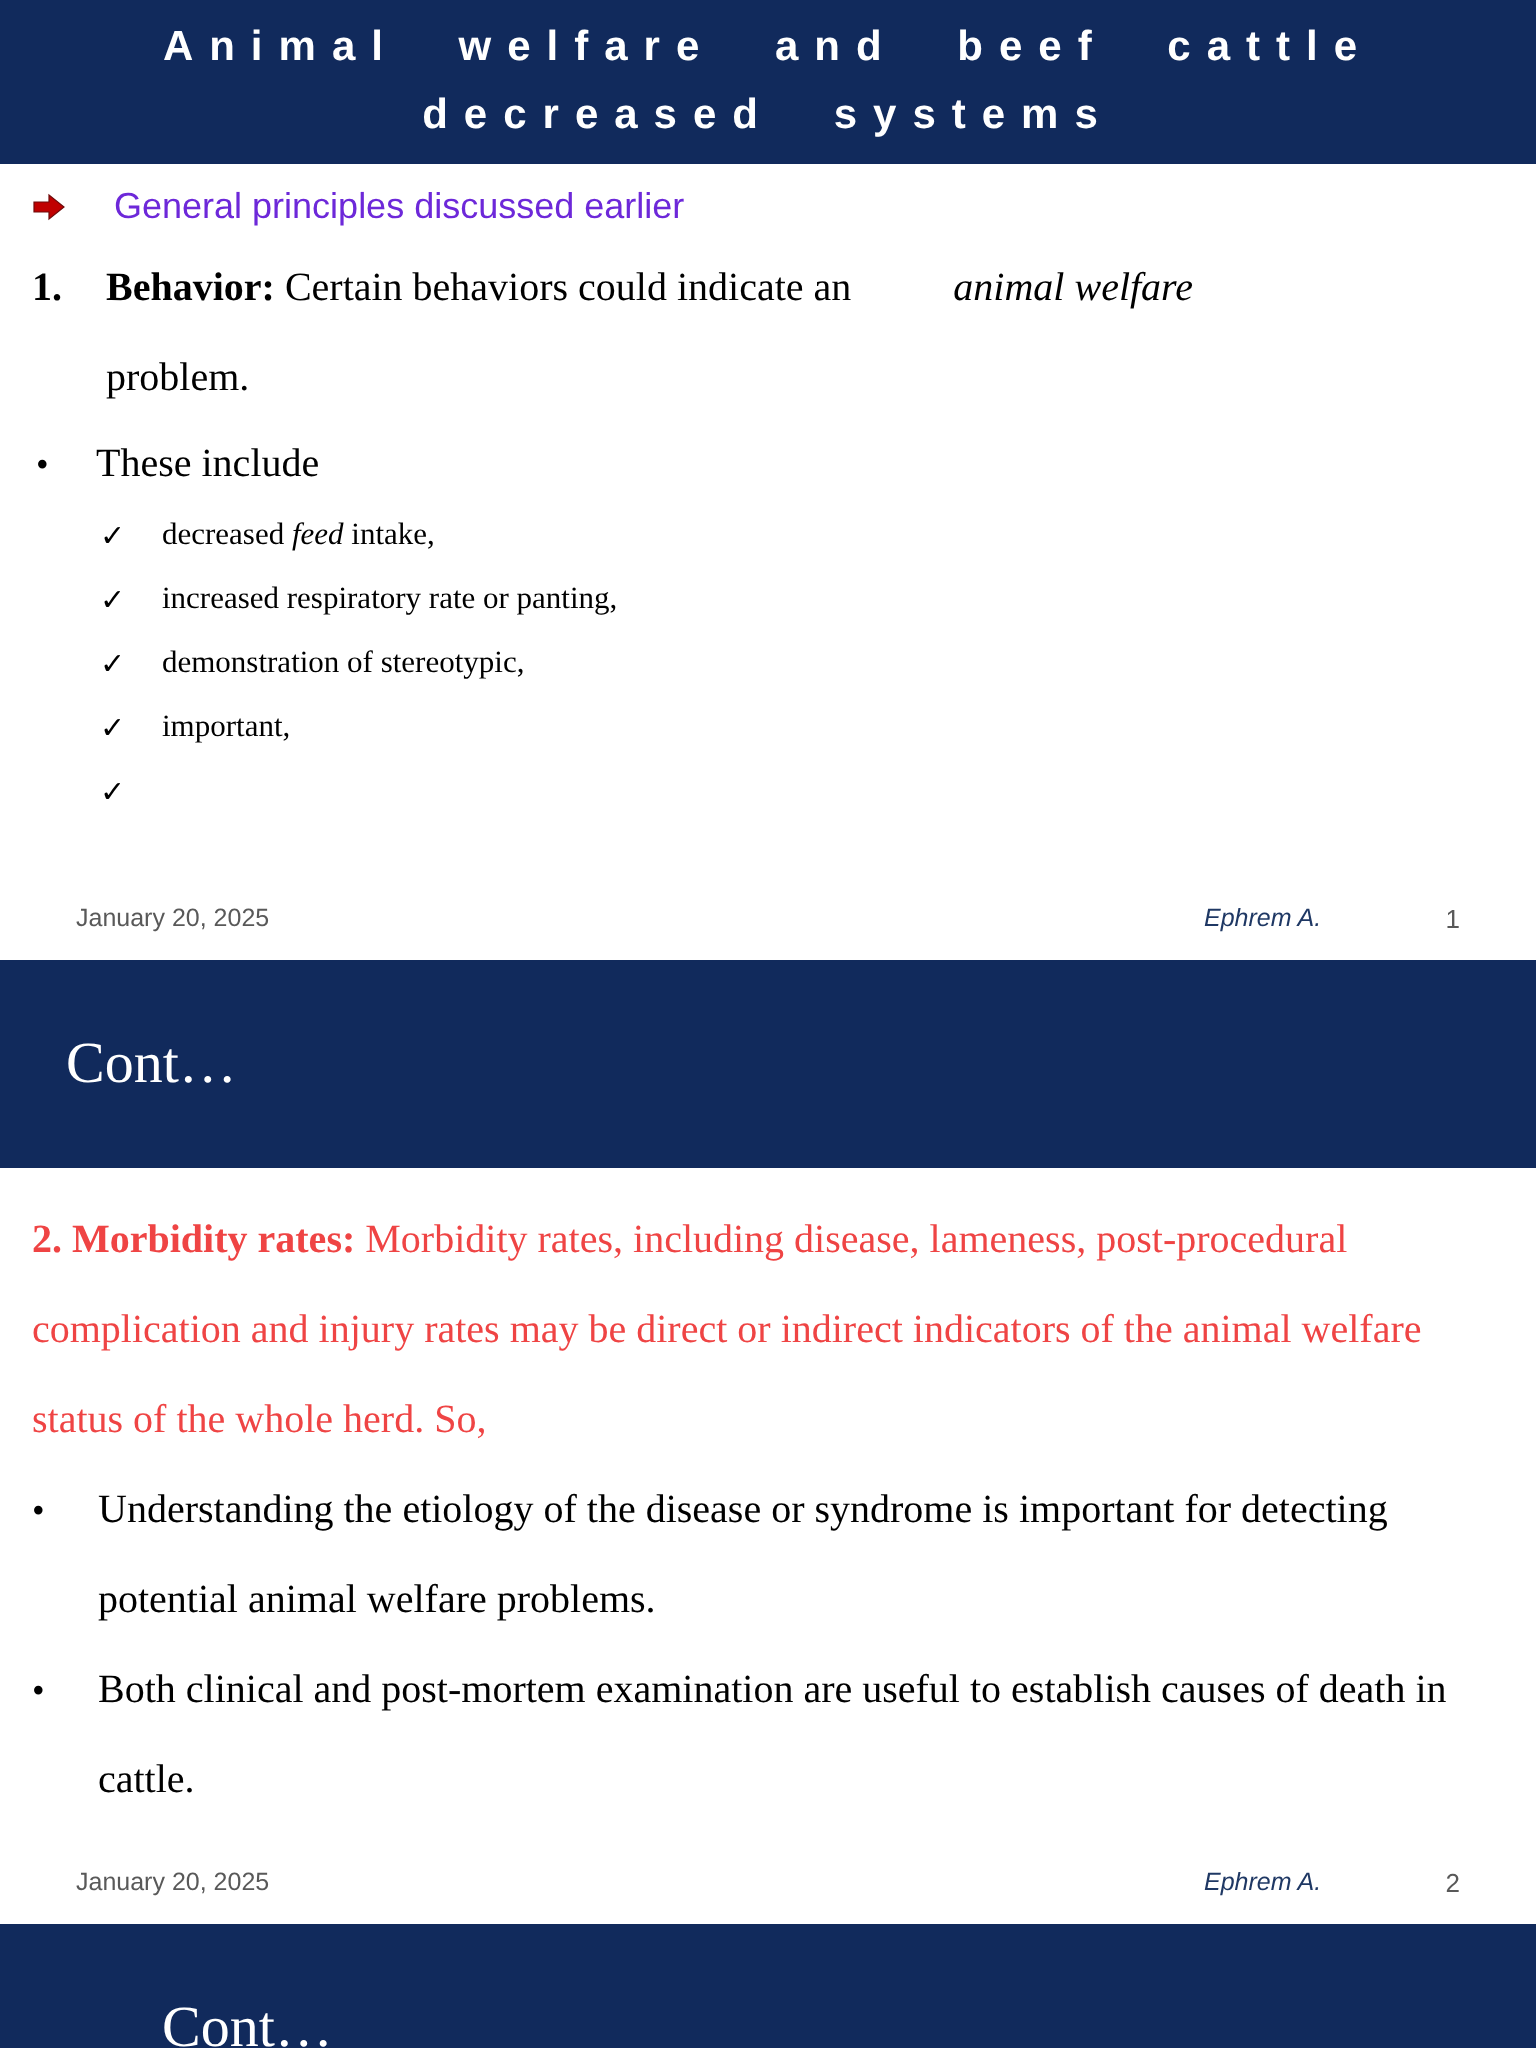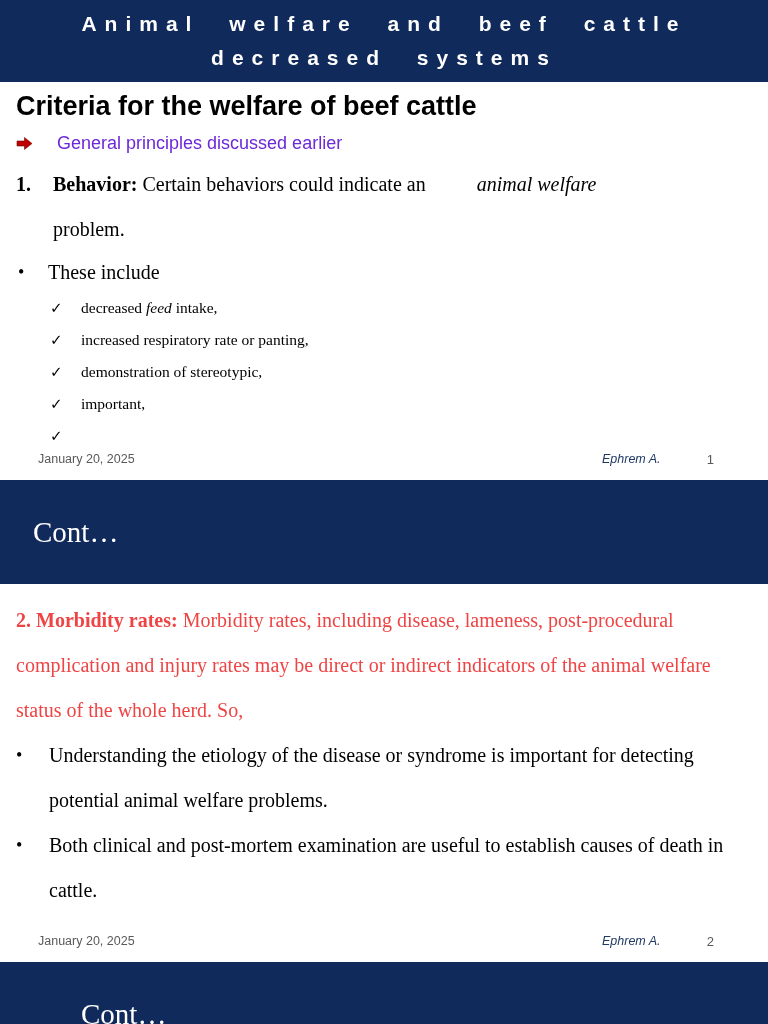--- a/index.html
+++ b/index.html
@@ -48,21 +48,21 @@
   .checks{list-style:none;margin:0 16px 0 50px;}
   .checks li{
     position:relative;padding-left:31px;font-size:15.5px;line-height:32px;color:#000;
   }
   .checks .check{
     position:absolute;left:0;top:0;font-family:"DejaVu Sans", sans-serif;
     font-size:15px;color:#000;
   }
   
   .slide-footer{
-    position:absolute;left:0;right:16px;bottom:10px;height:18px;
+    position:absolute;left:0;right:0;bottom:10px;height:18px;
     font-family:"Liberation Sans", sans-serif;
     text-align:center;
   }
   .slide-footer .date{position:absolute;left:38px;font-size:12.5px;color:var(--footer-gray);}
   .slide-footer .author{position:absolute;left:602px;font-size:12.5px;font-style:italic;color:var(--author-navy);}
   .slide-footer .pagenum{position:absolute;right:38px;font-size:13px;color:var(--footer-gray);}
   
   .slide2{height:482px;}
   .cont-banner{
     height:104px;background:var(--navy);color:#ffffff;display:flex;align-items:center;
@@ -84,21 +84,20 @@
 <body>
 
 <div class="page">
 
   <section class="slide slide1">
     <header class="deck-header">
       <div class="tline">Animal welfare and beef cattle</div>
       <div class="tline">decreased systems</div>
     </header>
 
-    <h1 class="s1-heading">Criteria for the welfare of beef cattle</h1>
 
     <div class="arrow-line">
       <span class="arrow-icon">
         <svg width="17" height="17" viewBox="0 0 17 17" aria-hidden="true">
           <path d="M1 6 h7.5 V2.5 L16 8.5 8.5 14.5 V11 H1 z" fill="#c00000" stroke="#6e0b0b" stroke-width="0.6"></path>
         </svg>
       </span>
       <span>General principles discussed earlier</span>
     </div>
 

